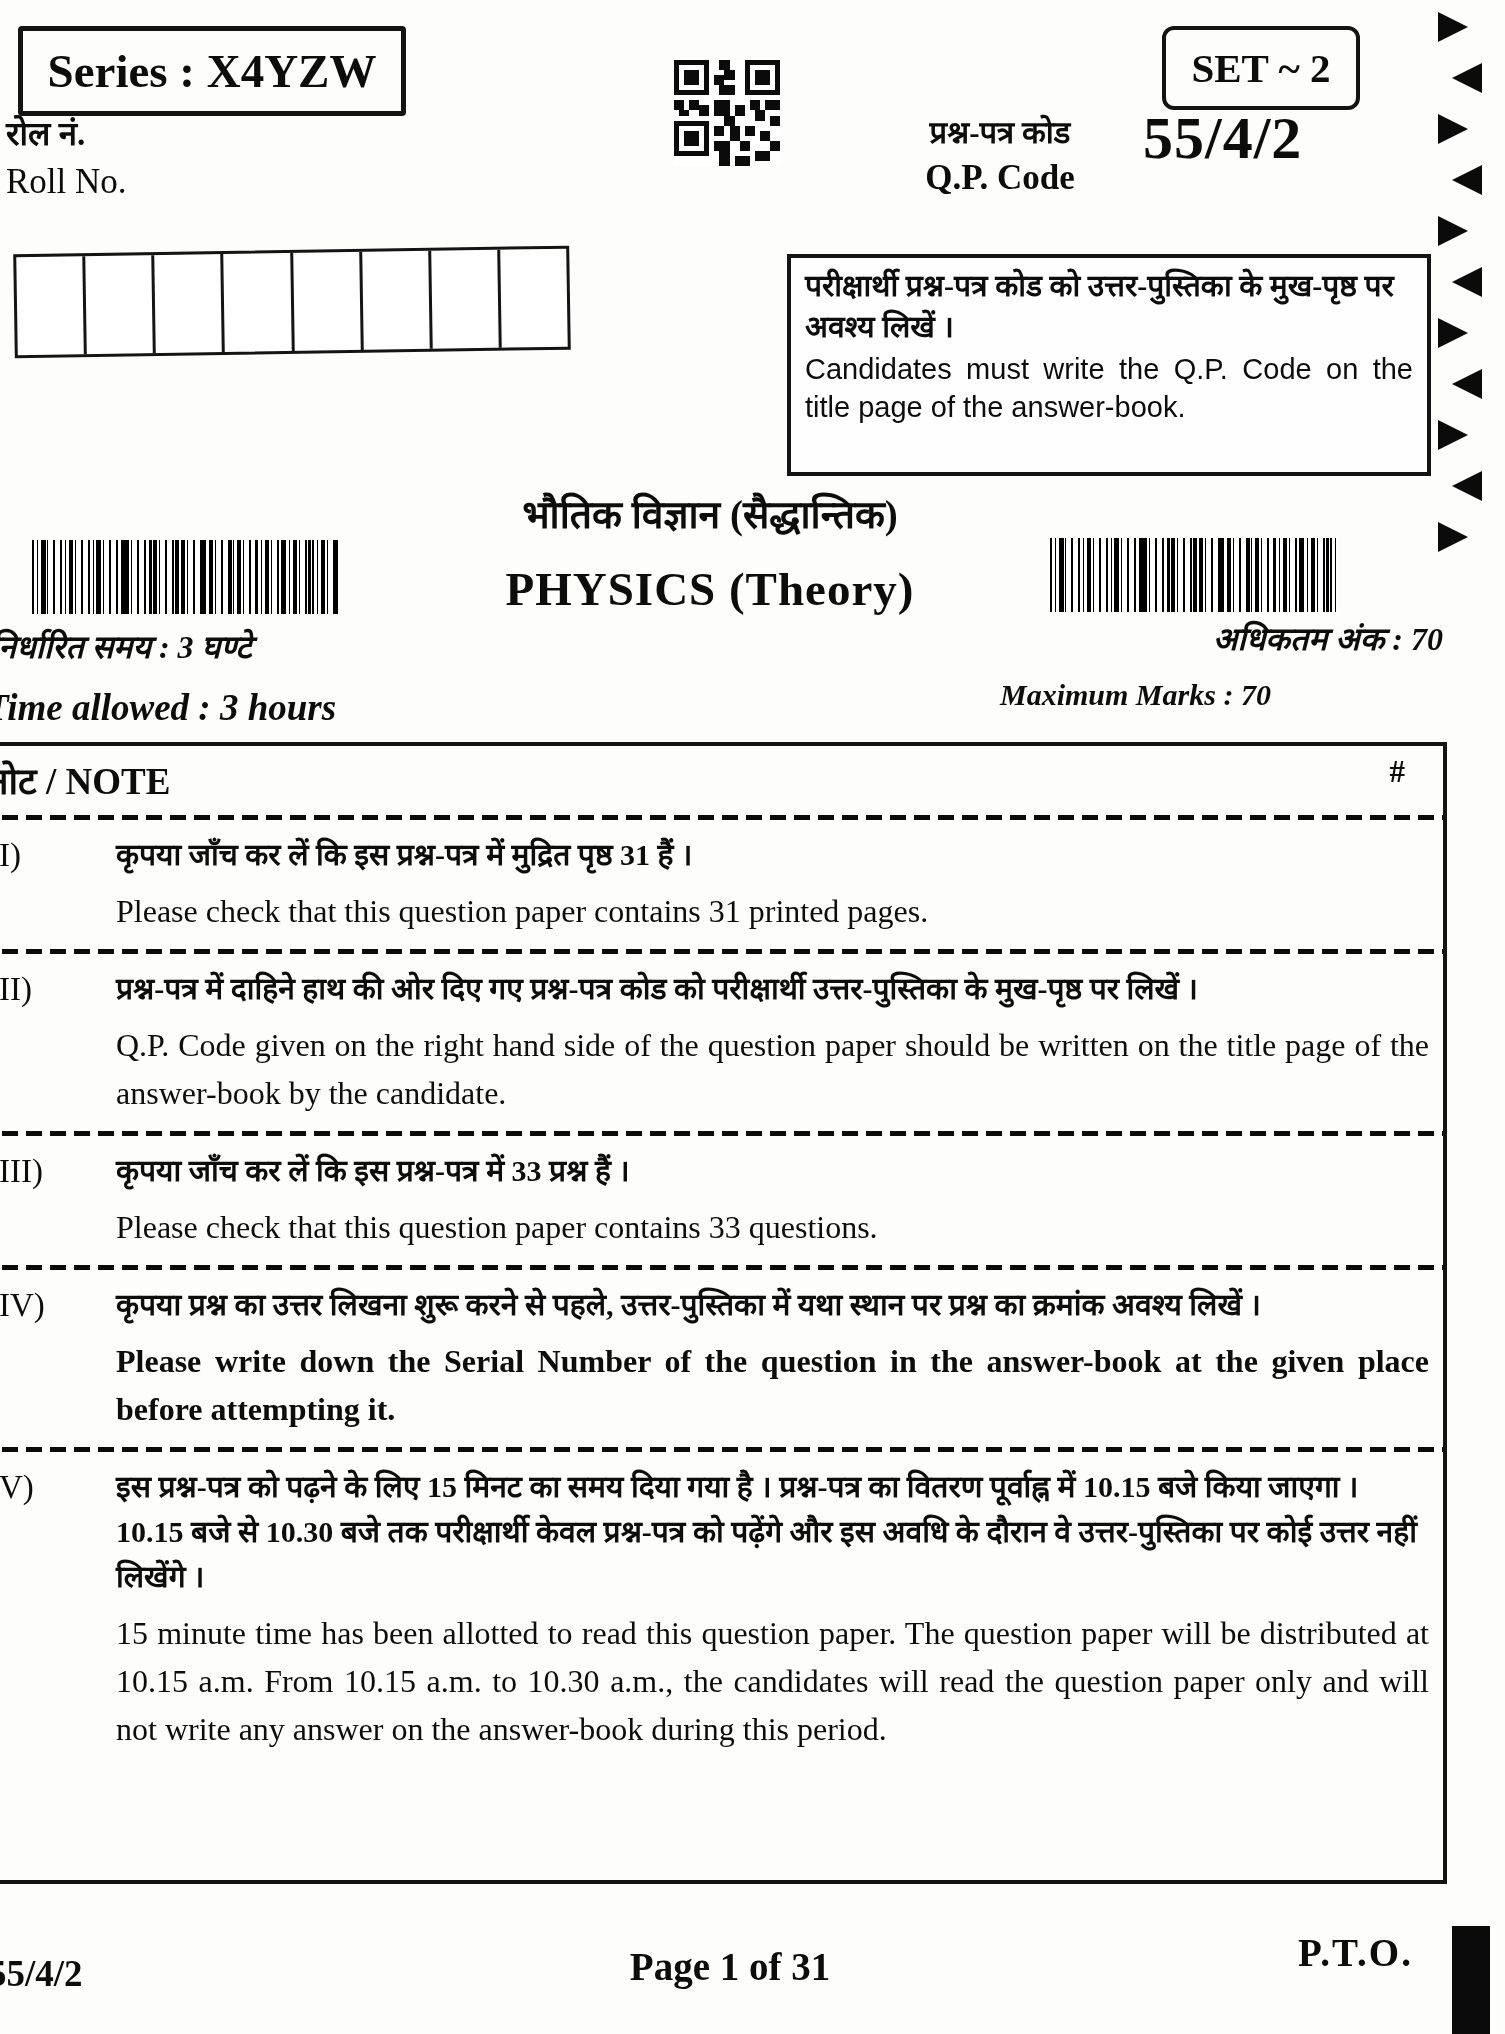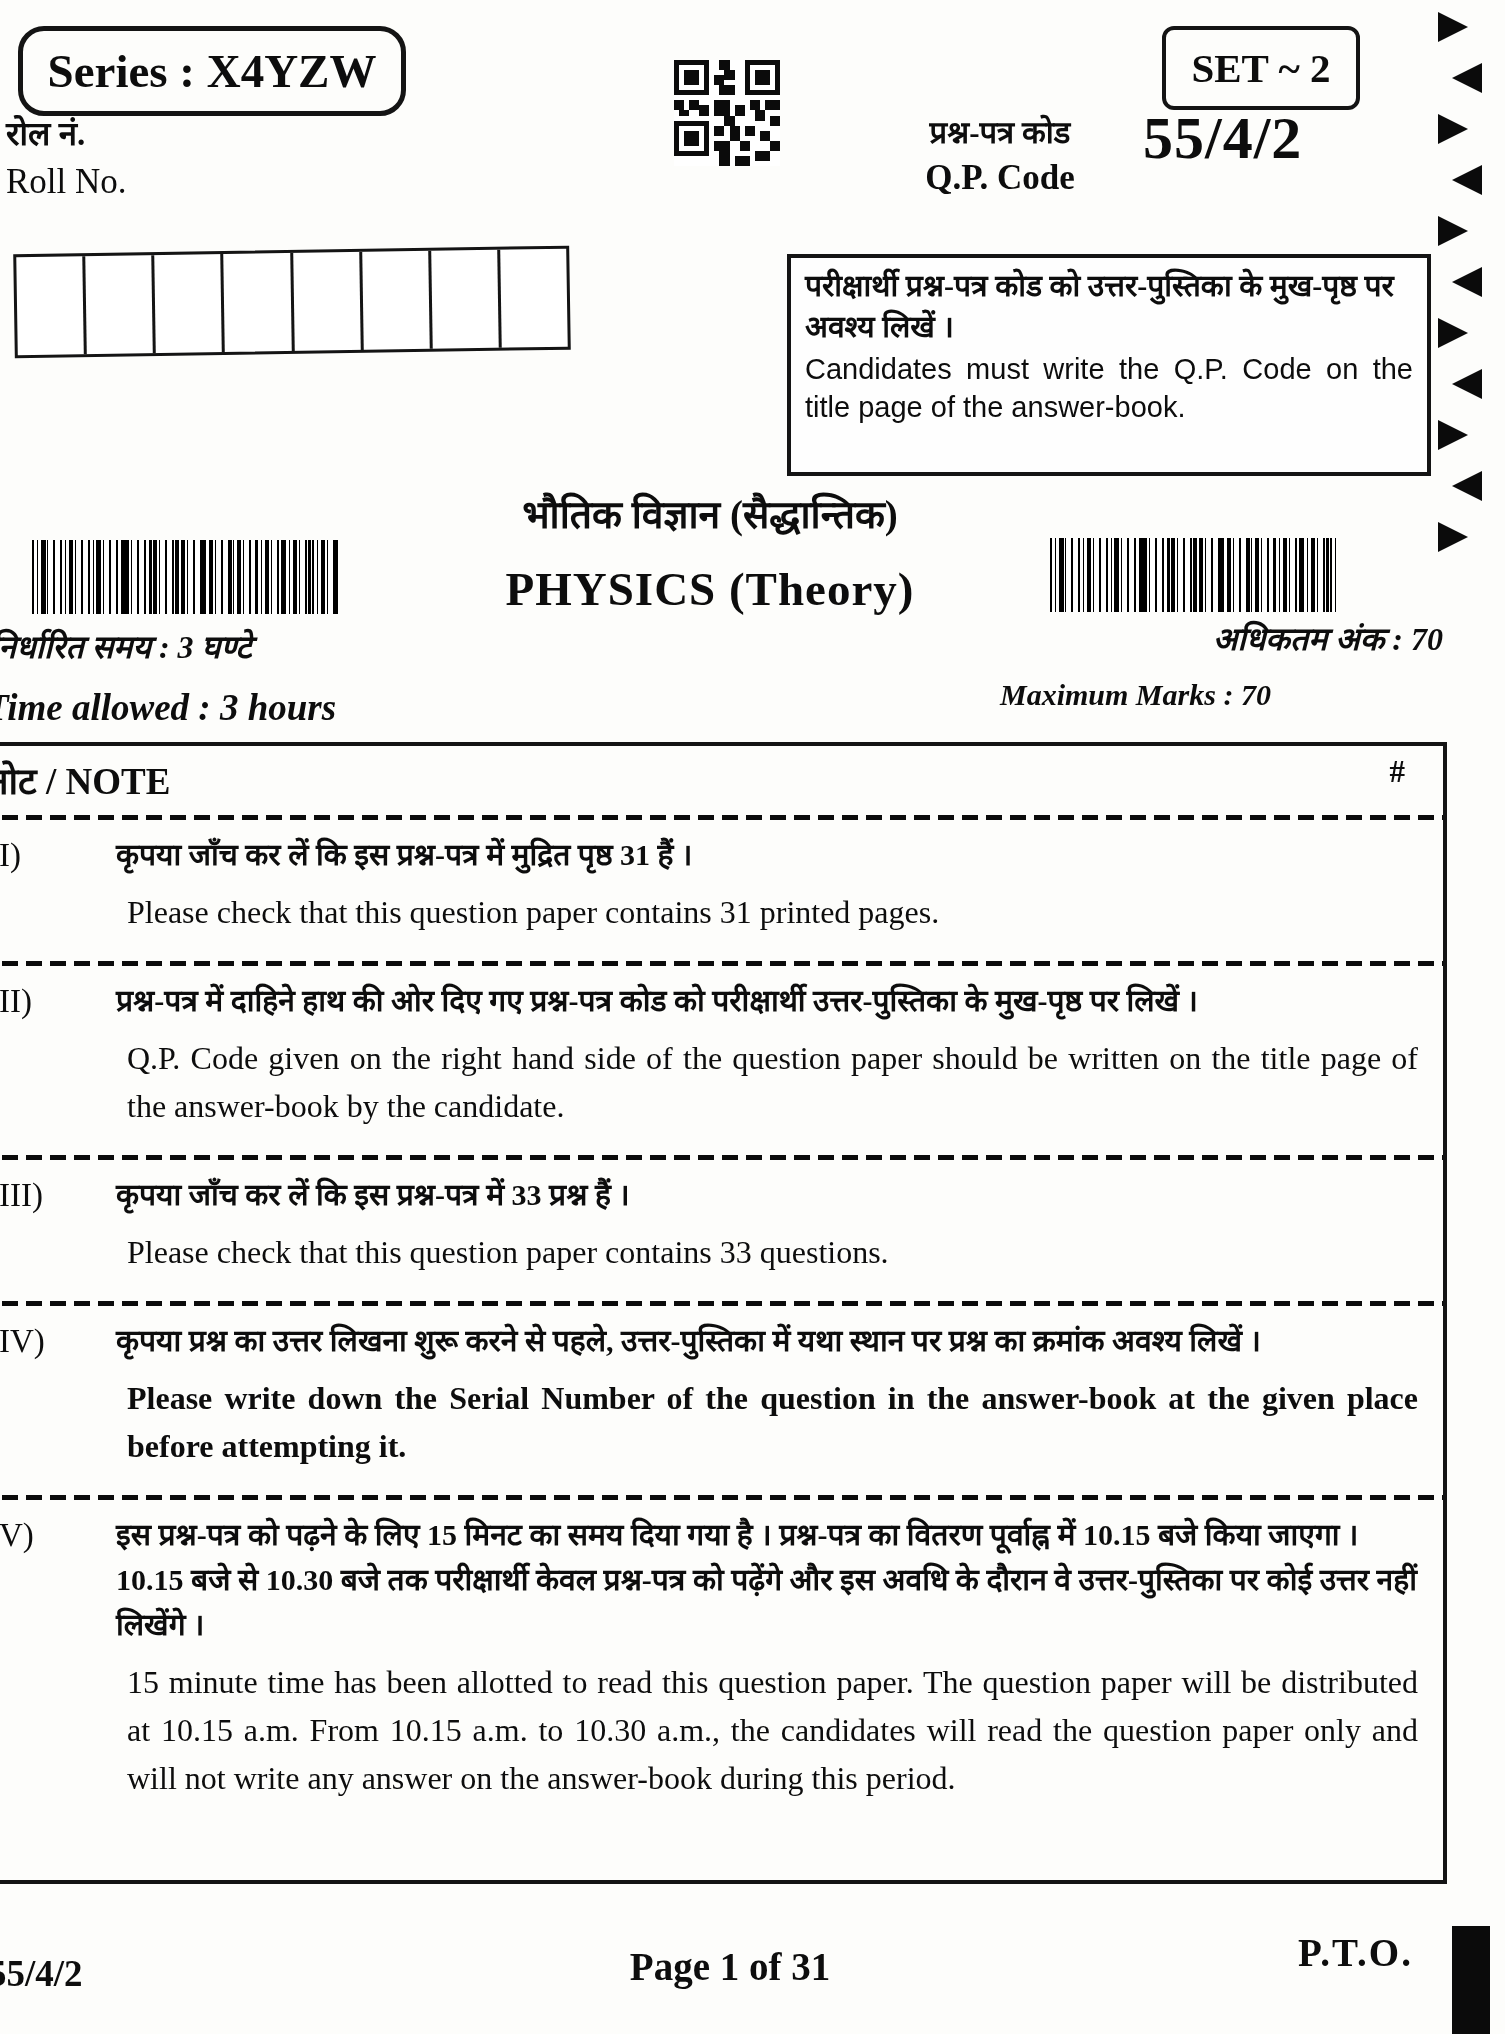--- a/index.html
+++ b/index.html
@@ -4,21 +4,21 @@
 <style>
   html,body{margin:0;padding:0;background:#e8e8e8;}
   .page{
     position:relative;width:1505px;height:2034px;margin:0 auto;
     background:#fdfdfb;color:#0d0d0d;overflow:hidden;
     font-family:"Liberation Serif","DejaVu Serif",serif;
   }
   .abs{position:absolute;}
 
   
-  .series-box{left:18px;top:26px;width:378px;height:80px;border:5px solid #141414;border-radius:26px;
+  .series-box{left:18px;top:26px;width:378px;height:80px;border:5px solid #141414;border-radius:4px;
     display:flex;align-items:center;justify-content:center;font-size:47px;font-weight:700;}
   .set-box{left:1162px;top:26px;width:190px;height:76px;border:4px solid #141414;border-radius:12px;
     display:flex;align-items:center;justify-content:center;font-size:41px;font-weight:700;text-align:center;}
   .qr{left:674px;top:58px;width:106px;height:110px;}
 
   .roll-hindi{left:6px;top:110px;font-size:33px;font-weight:700;}
   .roll-english{left:6px;top:162px;font-size:35px;}
   .qp-hindi{left:855px;top:110px;width:290px;text-align:center;font-size:31px;font-weight:700;}
   .qp-english{left:855px;top:158px;width:290px;text-align:center;font-size:35px;font-weight:700;}
   .qp-value{left:1143px;top:104px;font-size:60px;font-weight:700;letter-spacing:1px;}
@@ -60,21 +60,21 @@
     box-sizing:border-box;padding:4px 10px 0 22px;overflow:hidden;background:#fdfdfb;}
   .note-head{display:flex;justify-content:space-between;align-items:flex-start;padding:4px 28px 8px 0;}
   .note-heading{margin-left:-12px;font-size:37px;font-weight:700;}
   .note-hash{font-size:31px;font-weight:700;}
   .sep{height:5px;margin:2px -10px 2px -22px;
     background:repeating-linear-gradient(90deg,#0b0b0b 0 16px,transparent 16px 24px);}
   .note-item{display:flex;padding:10px 0 12px;}
   .ni-label{flex:0 0 128px;margin-left:-12px;font-size:33px;line-height:1.4;}
   .ni-body{flex:1;padding-right:4px;}
   .ni-hindi{margin:0 0 10px;font-size:30px;font-weight:600;line-height:1.5;}
-  .ni-english{margin:11px;font-size:32px;line-height:1.5;text-align:justify;}
+  .ni-english{margin:0;font-size:32px;line-height:1.5;text-align:justify;}
   .ni-english.bold{font-weight:700;}
 
   
   .footer-code{left:-12px;top:1952px;font-size:37px;font-weight:700;}
   .footer-page{left:0;top:1944px;width:1460px;text-align:center;font-size:39px;font-weight:700;}
   .footer-pto{left:1298px;top:1930px;font-size:39px;font-weight:700;letter-spacing:2px;}
   .footer-bar{left:1452px;top:1926px;width:38px;height:108px;background:#0b0b0b;}
 </style>
 </head>
 <body>

